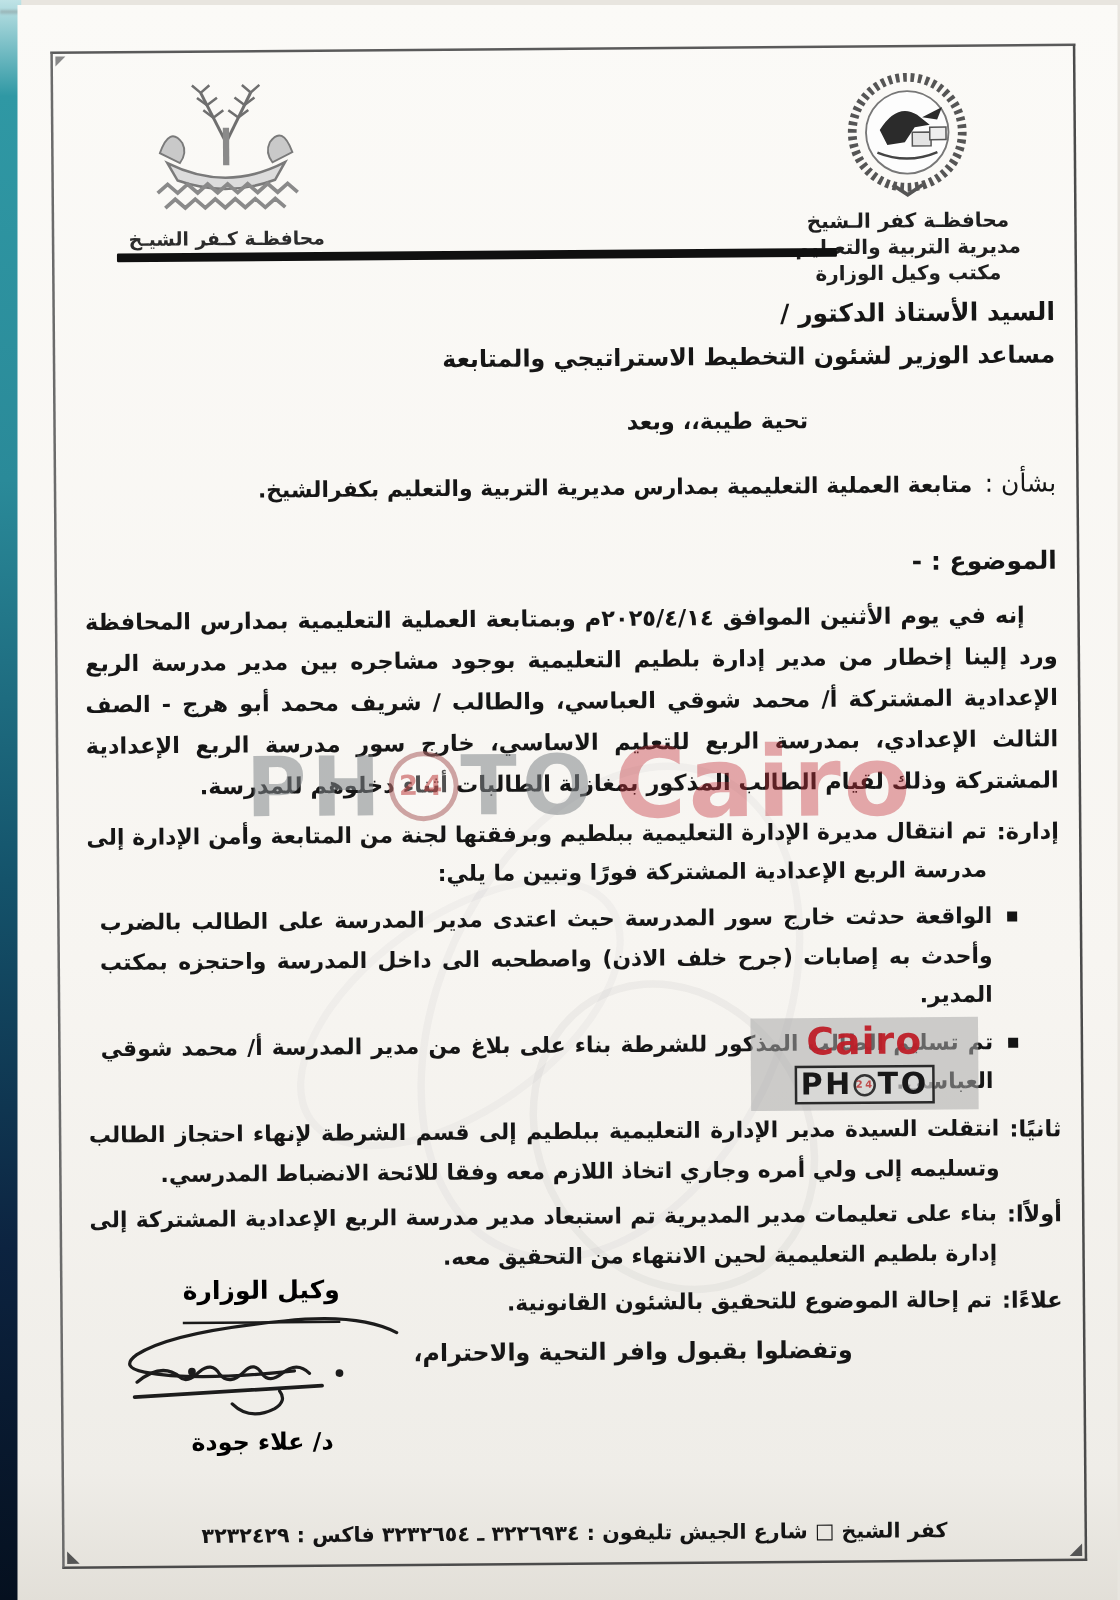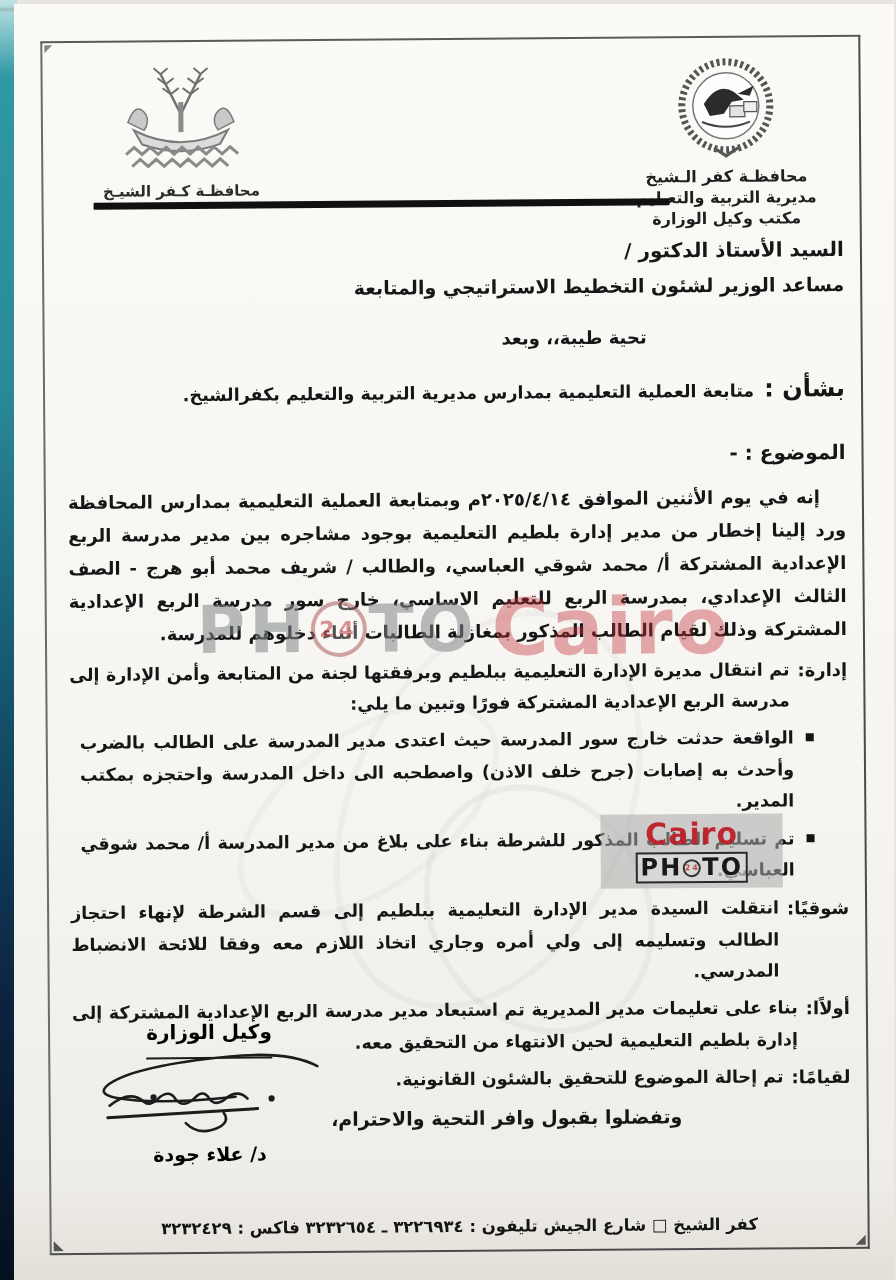--- a/index.html
+++ b/index.html
@@ -34,21 +34,21 @@
 
   .header-rule { position:absolute; left:50px; right:190px; top:160px; height:7px; background:#101010; border-radius:1px; }
 
   
   .doc { position:absolute; top:200px; right:16px; left:22px; direction:rtl; color:#161616; }
   .recipient-title { font-size:20px; font-weight:800; margin-bottom:12px; }
   .recipient-subtitle { font-size:19px; font-weight:800; margin-bottom:30px; }
   .greeting { font-size:18px; font-weight:800; margin-left:0; margin-right:198px; margin-bottom:28px; }
 
   .subject-row { display:flex; direction:rtl; gap:10px; margin-bottom:38px; align-items:baseline; }
-  .subject-label { font-size:24px; font-weight:700; white-space:nowrap; }
+  .subject-label { font-size:20px; font-weight:400; white-space:nowrap; }
   .subject-text { font-size:17.5px; font-weight:700; }
 
   .topic-label { font-size:20px; font-weight:900; margin-bottom:16px; }
 
   .intro { font-size:18px; font-weight:700; line-height:1.84; text-align:justify; text-indent:26px; margin-bottom:8px; }
 
   .sec-row { display:flex; direction:rtl; gap:8px; font-size:17.5px; font-weight:700; line-height:1.82; margin-bottom:5px; }
   .sec-label { font-weight:900; font-size:18px; white-space:nowrap; }
   .sec-text { flex:1; text-align:justify; }
 
@@ -167,31 +167,31 @@
         <div class="bullet-row">
           <span class="bullet-icon"></span>
           <span class="bullet-text">الواقعة حدثت خارج سور المدرسة حيث اعتدى مدير المدرسة على الطالب بالضرب وأحدث به إصابات (جرح خلف الاذن) واصطحبه الى داخل المدرسة واحتجزه بمكتب المدير.</span>
         </div>
         <div class="bullet-row">
           <span class="bullet-icon"></span>
           <span class="bullet-text">تم تسليم الطالب المذكور للشرطة بناء على بلاغ من مدير المدرسة أ/ محمد شوقي العباسي.</span>
         </div>
 
         <div class="sec-row">
-          <span class="sec-label">شوقيًا:</span>
+          <span class="sec-label">ثانيًا:</span>
           <span class="sec-text">انتقلت السيدة مدير الإدارة التعليمية ببلطيم إلى قسم الشرطة لإنهاء احتجاز الطالب وتسليمه إلى ولي أمره وجاري اتخاذ اللازم معه وفقا للائحة الانضباط المدرسي.</span>
         </div>
 
         <div class="sec-row">
           <span class="sec-label">أولاًا:</span>
           <span class="sec-text">بناء على تعليمات مدير المديرية تم استبعاد مدير مدرسة الربع الإعدادية المشتركة إلى إدارة بلطيم التعليمية لحين الانتهاء من التحقيق معه.</span>
         </div>
 
         <div class="sec-row">
-          <span class="sec-label">لقيامًا:</span>
+          <span class="sec-label">علاءًا:</span>
           <span class="sec-text">تم إحالة الموضوع للتحقيق بالشئون القانونية.</span>
         </div>
 
         <div class="closing">وتفضلوا بقبول وافر التحية والاحترام،</div>
       </div>
 
       <div class="signature">
         <span class="signature-title">وكيل الوزارة</span>
         <svg class="scribble" width="240" height="92" viewBox="0 0 240 92">
           <g fill="none" stroke="#1c1c1c" stroke-width="2.6" stroke-linecap="round">

